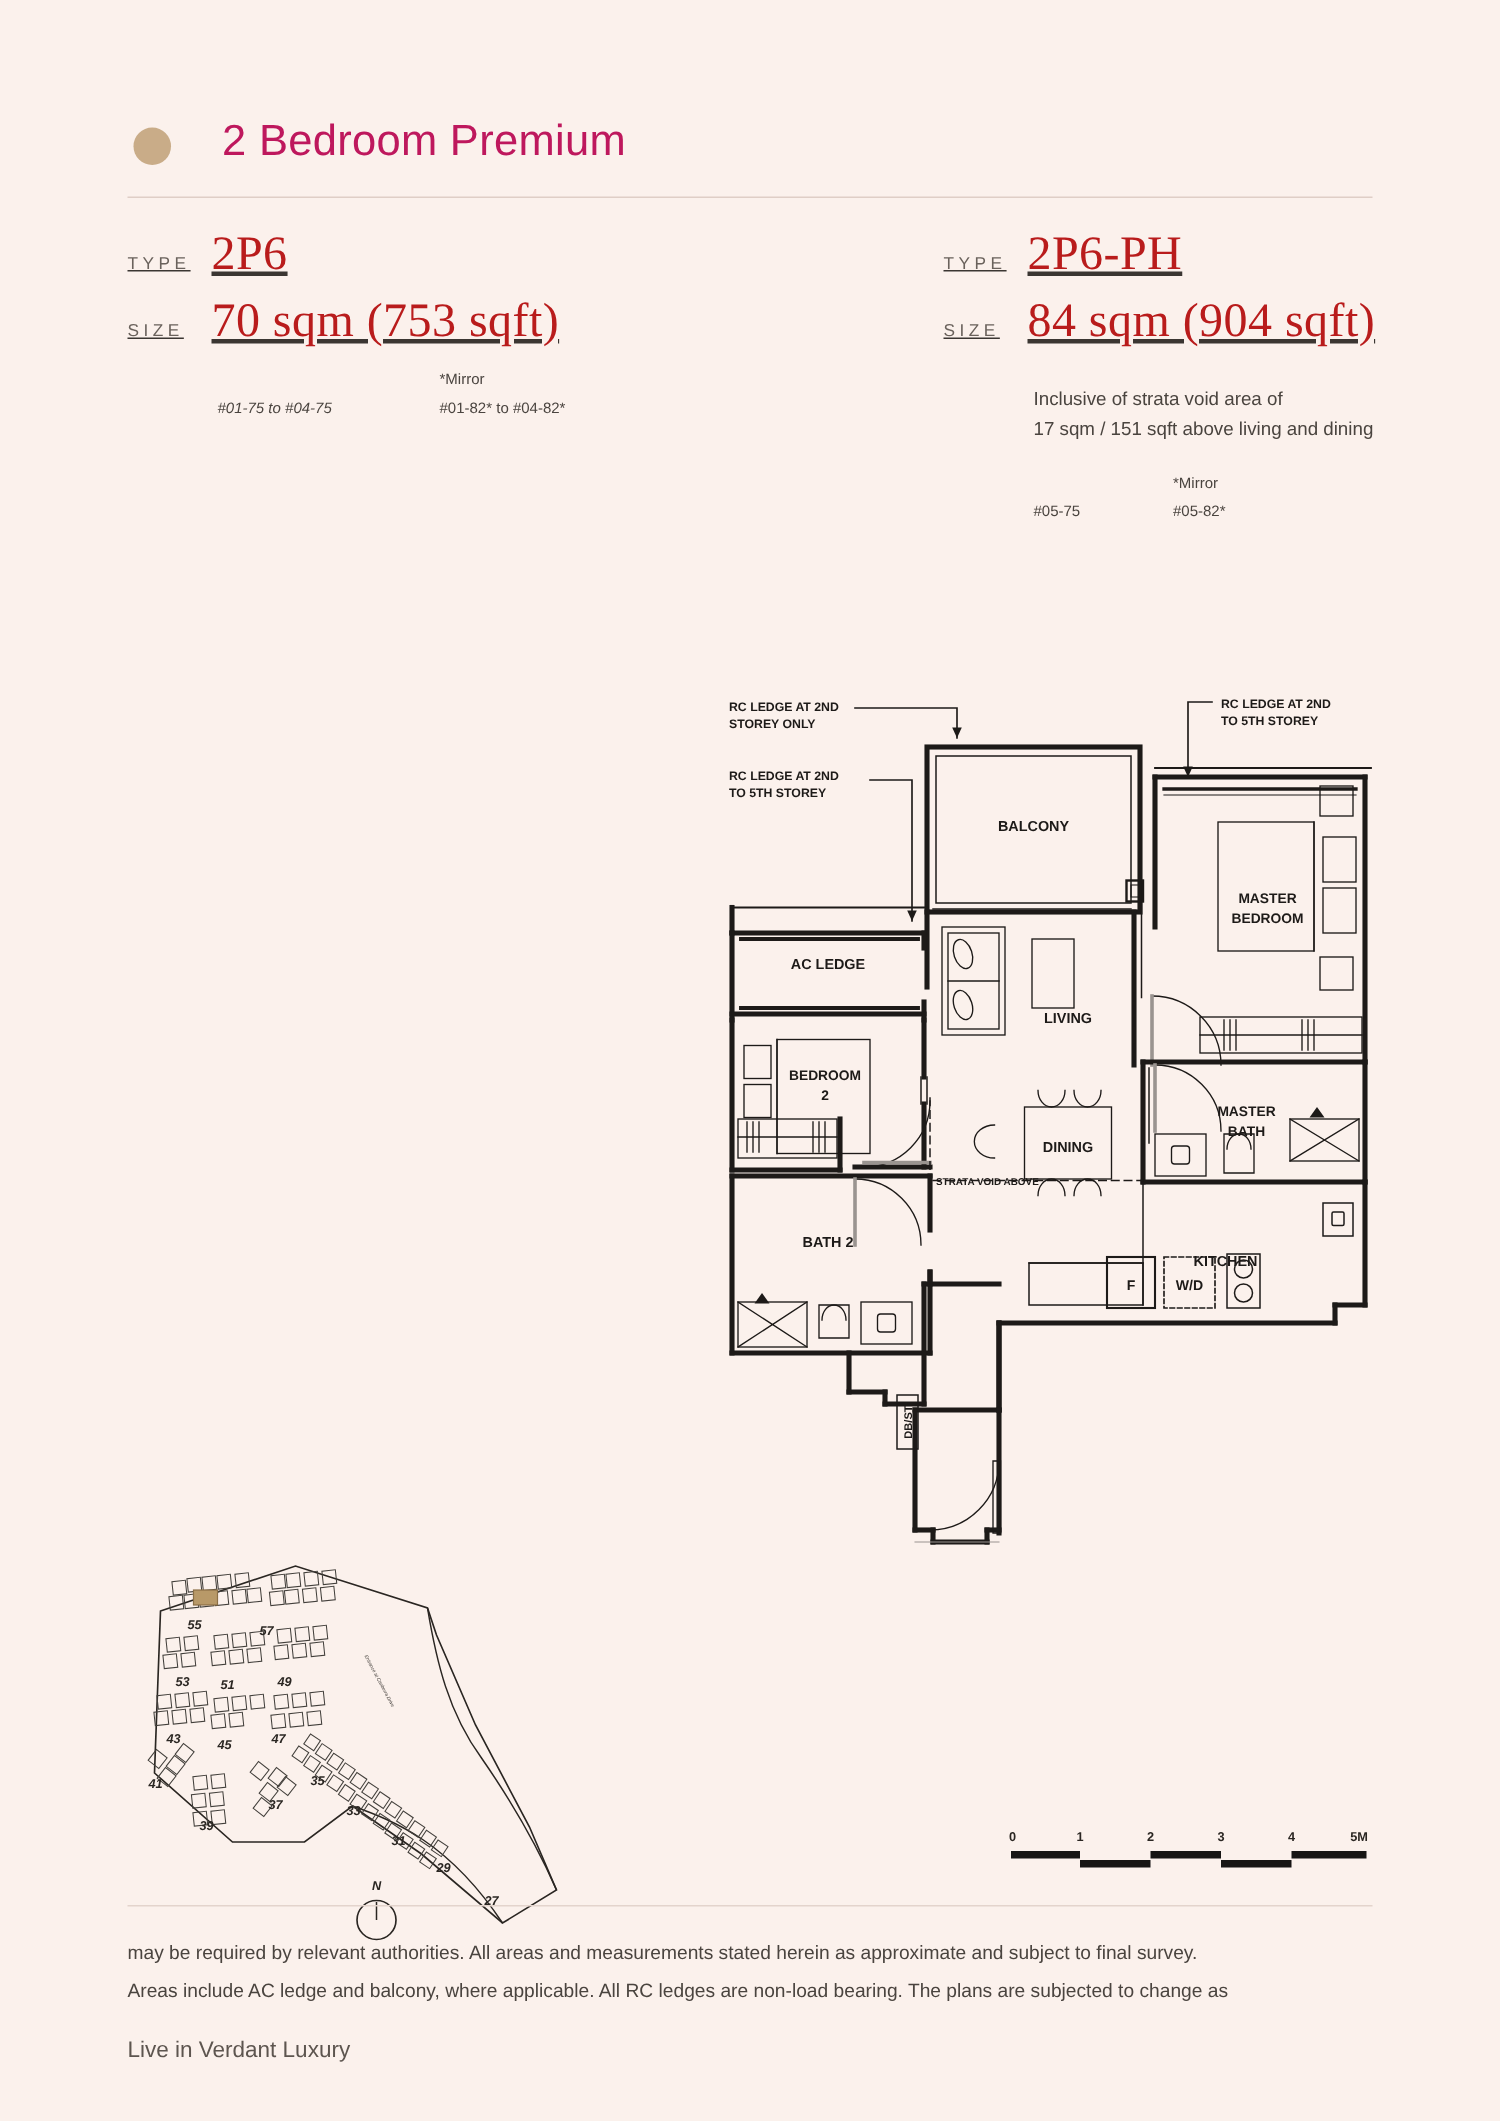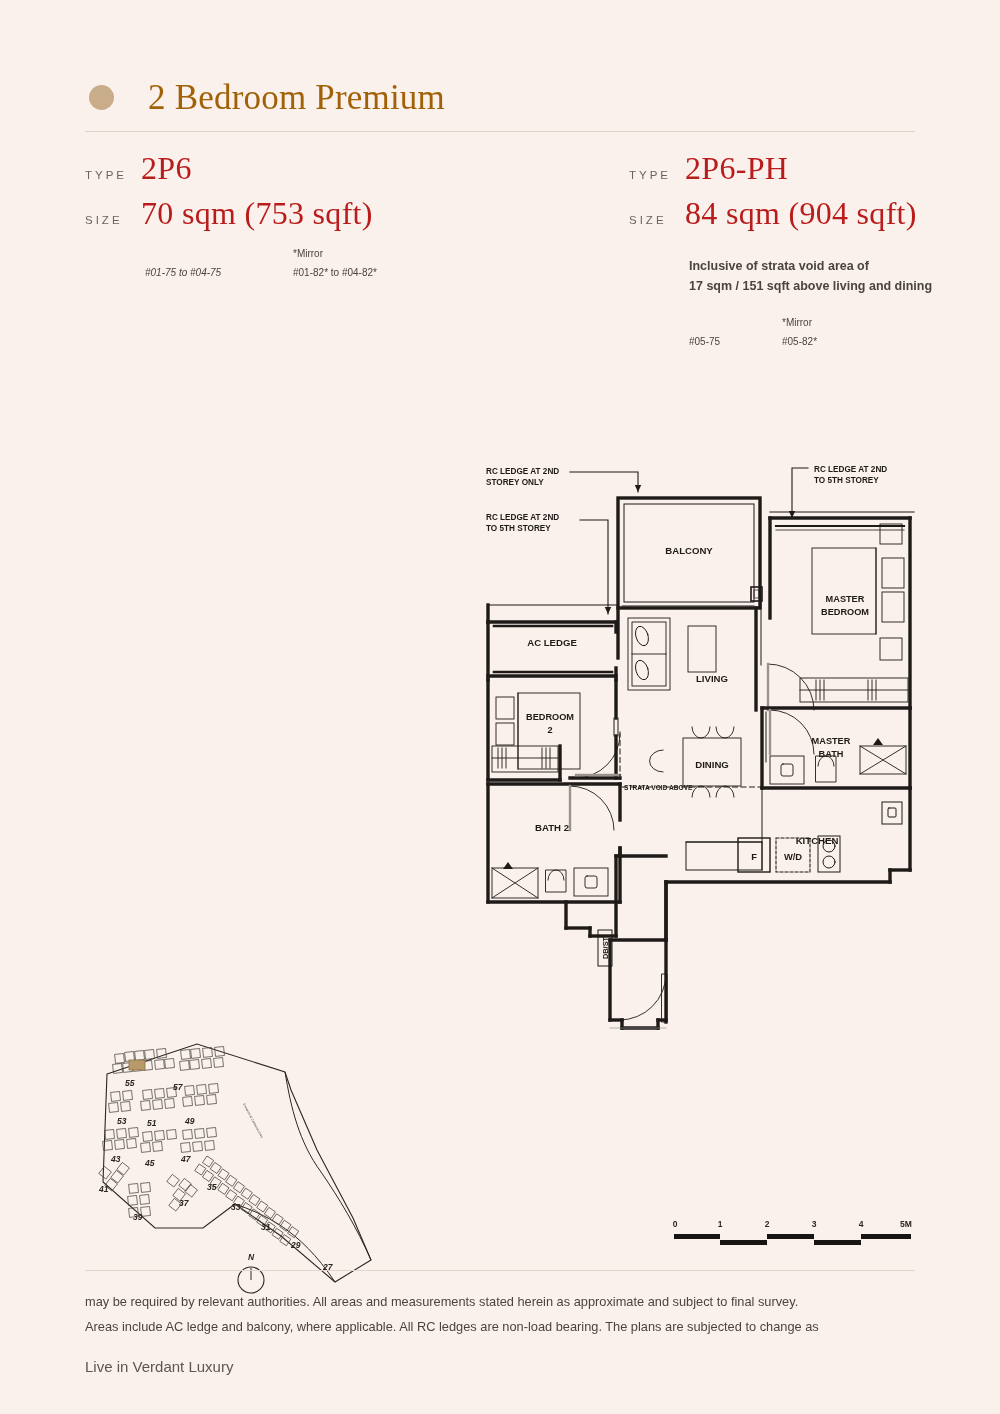--- a/index.html
+++ b/index.html
@@ -11,31 +11,31 @@
     overflow:hidden;
   }
 
   
   #header-dot{
     position:absolute;left:89px;top:85px;width:25px;height:25px;
     border-radius:50%;background:#c9ac88;
   }
   #page-title{
     position:absolute;left:148px;top:78px;
-    font-family:Liberation Serif, serif;
-    font-size:35px;font-weight:400;letter-spacing:.2px;color:#a16207;
+    font-family:Liberation Sans, sans-serif;
+    font-size:29px;font-weight:400;letter-spacing:.2px;color:#be185d;
   }
   #header-rule{
     position:absolute;left:85px;top:131px;width:830px;height:1px;
     background:#dfcec6;
   }
 
   
   .spec-block{position:absolute;}
-  .spec-row{display:flex;align-items:baseline;margin-bottom:11px;}
+  .spec-row{display:flex;align-items:baseline;margin-bottom:11px;text-decoration:underline;}
   .spec-key{
     font-size:11.5px;letter-spacing:3px;color:#6a625c;
     text-transform:uppercase;width:56px;flex:none;
   }
   .spec-val{
     font-family:"Liberation Serif",serif;
     font-size:32px;color:#b91c1c;letter-spacing:.3px;line-height:1.05;
   }
   .note-line{font-size:12.5px;color:#4a443f;line-height:1.62;}
   .unit-grid{display:flex;margin-top:2px;}
@@ -104,21 +104,21 @@
 
 <div class="spec-block" id="spec-right">
   <div class="spec-row">
     <span class="spec-key">TYPE</span>
     <span class="spec-val">2P6-PH</span>
   </div>
   <div class="spec-row">
     <span class="spec-key">SIZE</span>
     <span class="spec-val">84 sqm (904 sqft)</span>
   </div>
-  <div style="margin-top:26px;padding-left:60px;font-weight:bold;">
+  <div style="margin-top:26px;padding-left:60px;">
     <div class="note-line">Inclusive of strata void area of</div>
     <div class="note-line">17 sqm / 151 sqft above living and dining</div>
   </div>
   <div class="unit-grid" style="margin-top:18px;padding-left:60px;">
     <div class="unit-col units-left">
       <span class="mirror-lbl"></span>
       <span>#05-75</span>
     </div>
     <div class="unit-col">
       <span class="mirror-lbl">*Mirror</span>

